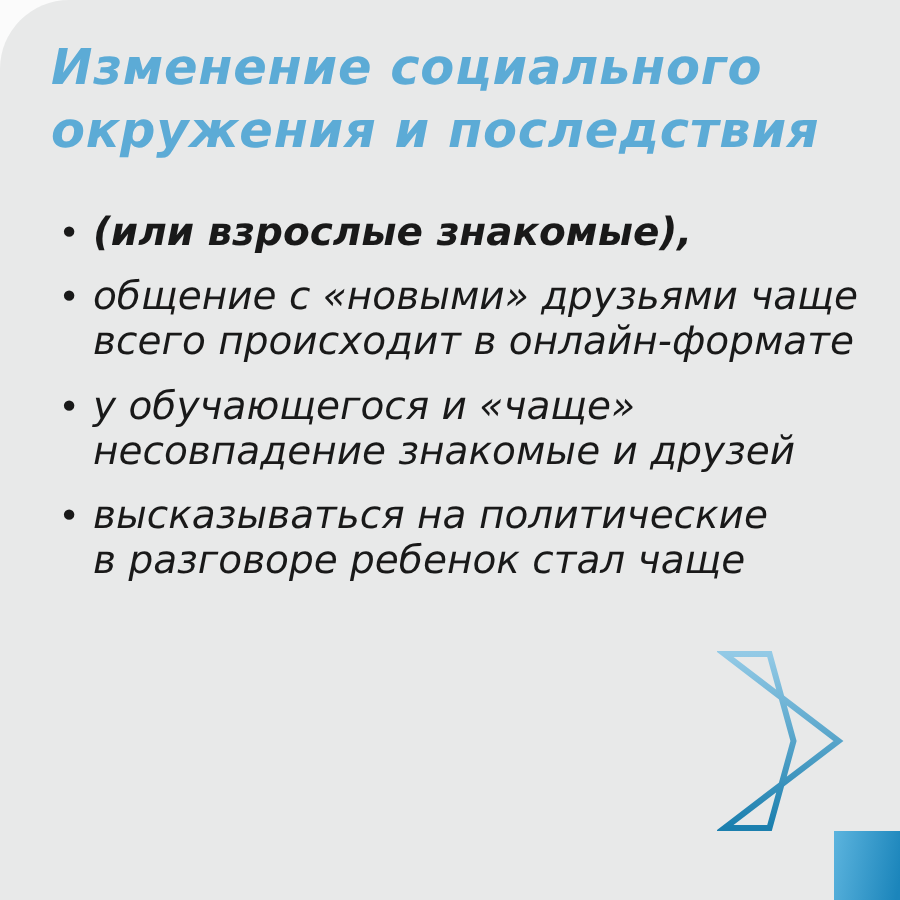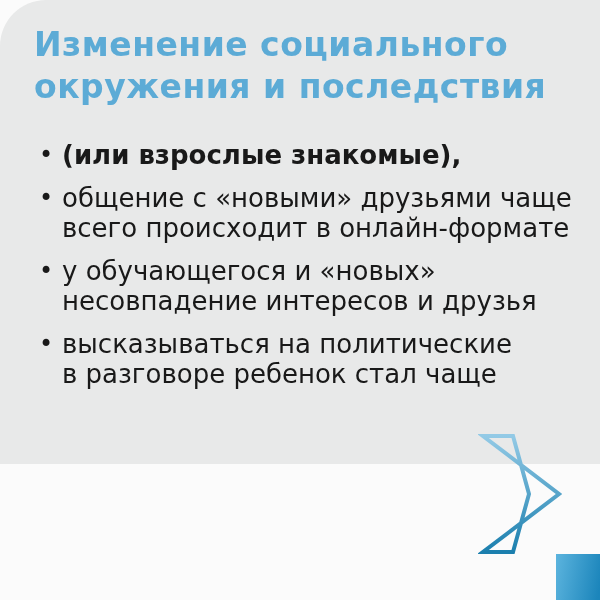--- a/index.html
+++ b/index.html
@@ -7,21 +7,22 @@
     padding: 0;
     width: 600px;
     height: 600px;
     background: #fbfbfb;
     font-family: "DejaVu Sans", "Liberation Sans", sans-serif;
     overflow: hidden;
   }
   .page {
     position: relative;
     width: 600px;
-    height: 464px;
+    height: 600px;
+    font-style: italic;
   }
   .card {
     position: absolute;
     inset: 0;
     background: #e8e9e9;
     border-top-left-radius: 46px;
   }
   .title {
     position: absolute;
     left: 34px;
@@ -92,22 +93,22 @@
           <span class="bullet-dot">•</span>
           <div class="line bold">(или взрослые знакомые),</div>
         </li>
         <li>
           <span class="bullet-dot">•</span>
           <div class="line">общение с «новыми» друзьями чаще</div>
           <div class="line">всего происходит в онлайн-формате</div>
         </li>
         <li>
           <span class="bullet-dot">•</span>
-          <div class="line">у обучающегося и «новых»</div>
-          <div class="line">несовпадение интересов и друзья</div>
+          <div class="line">у обучающегося и «чаще»</div>
+          <div class="line">несовпадение знакомые и друзей</div>
         </li>
         <li>
           <span class="bullet-dot">•</span>
           <div class="line">высказываться на политические</div>
           <div class="line">в разговоре ребенок стал чаще</div>
         </li>
       </ul>
 
     <svg class="chevron" width="90" height="128" viewBox="0 0 90 128">
       <defs>

